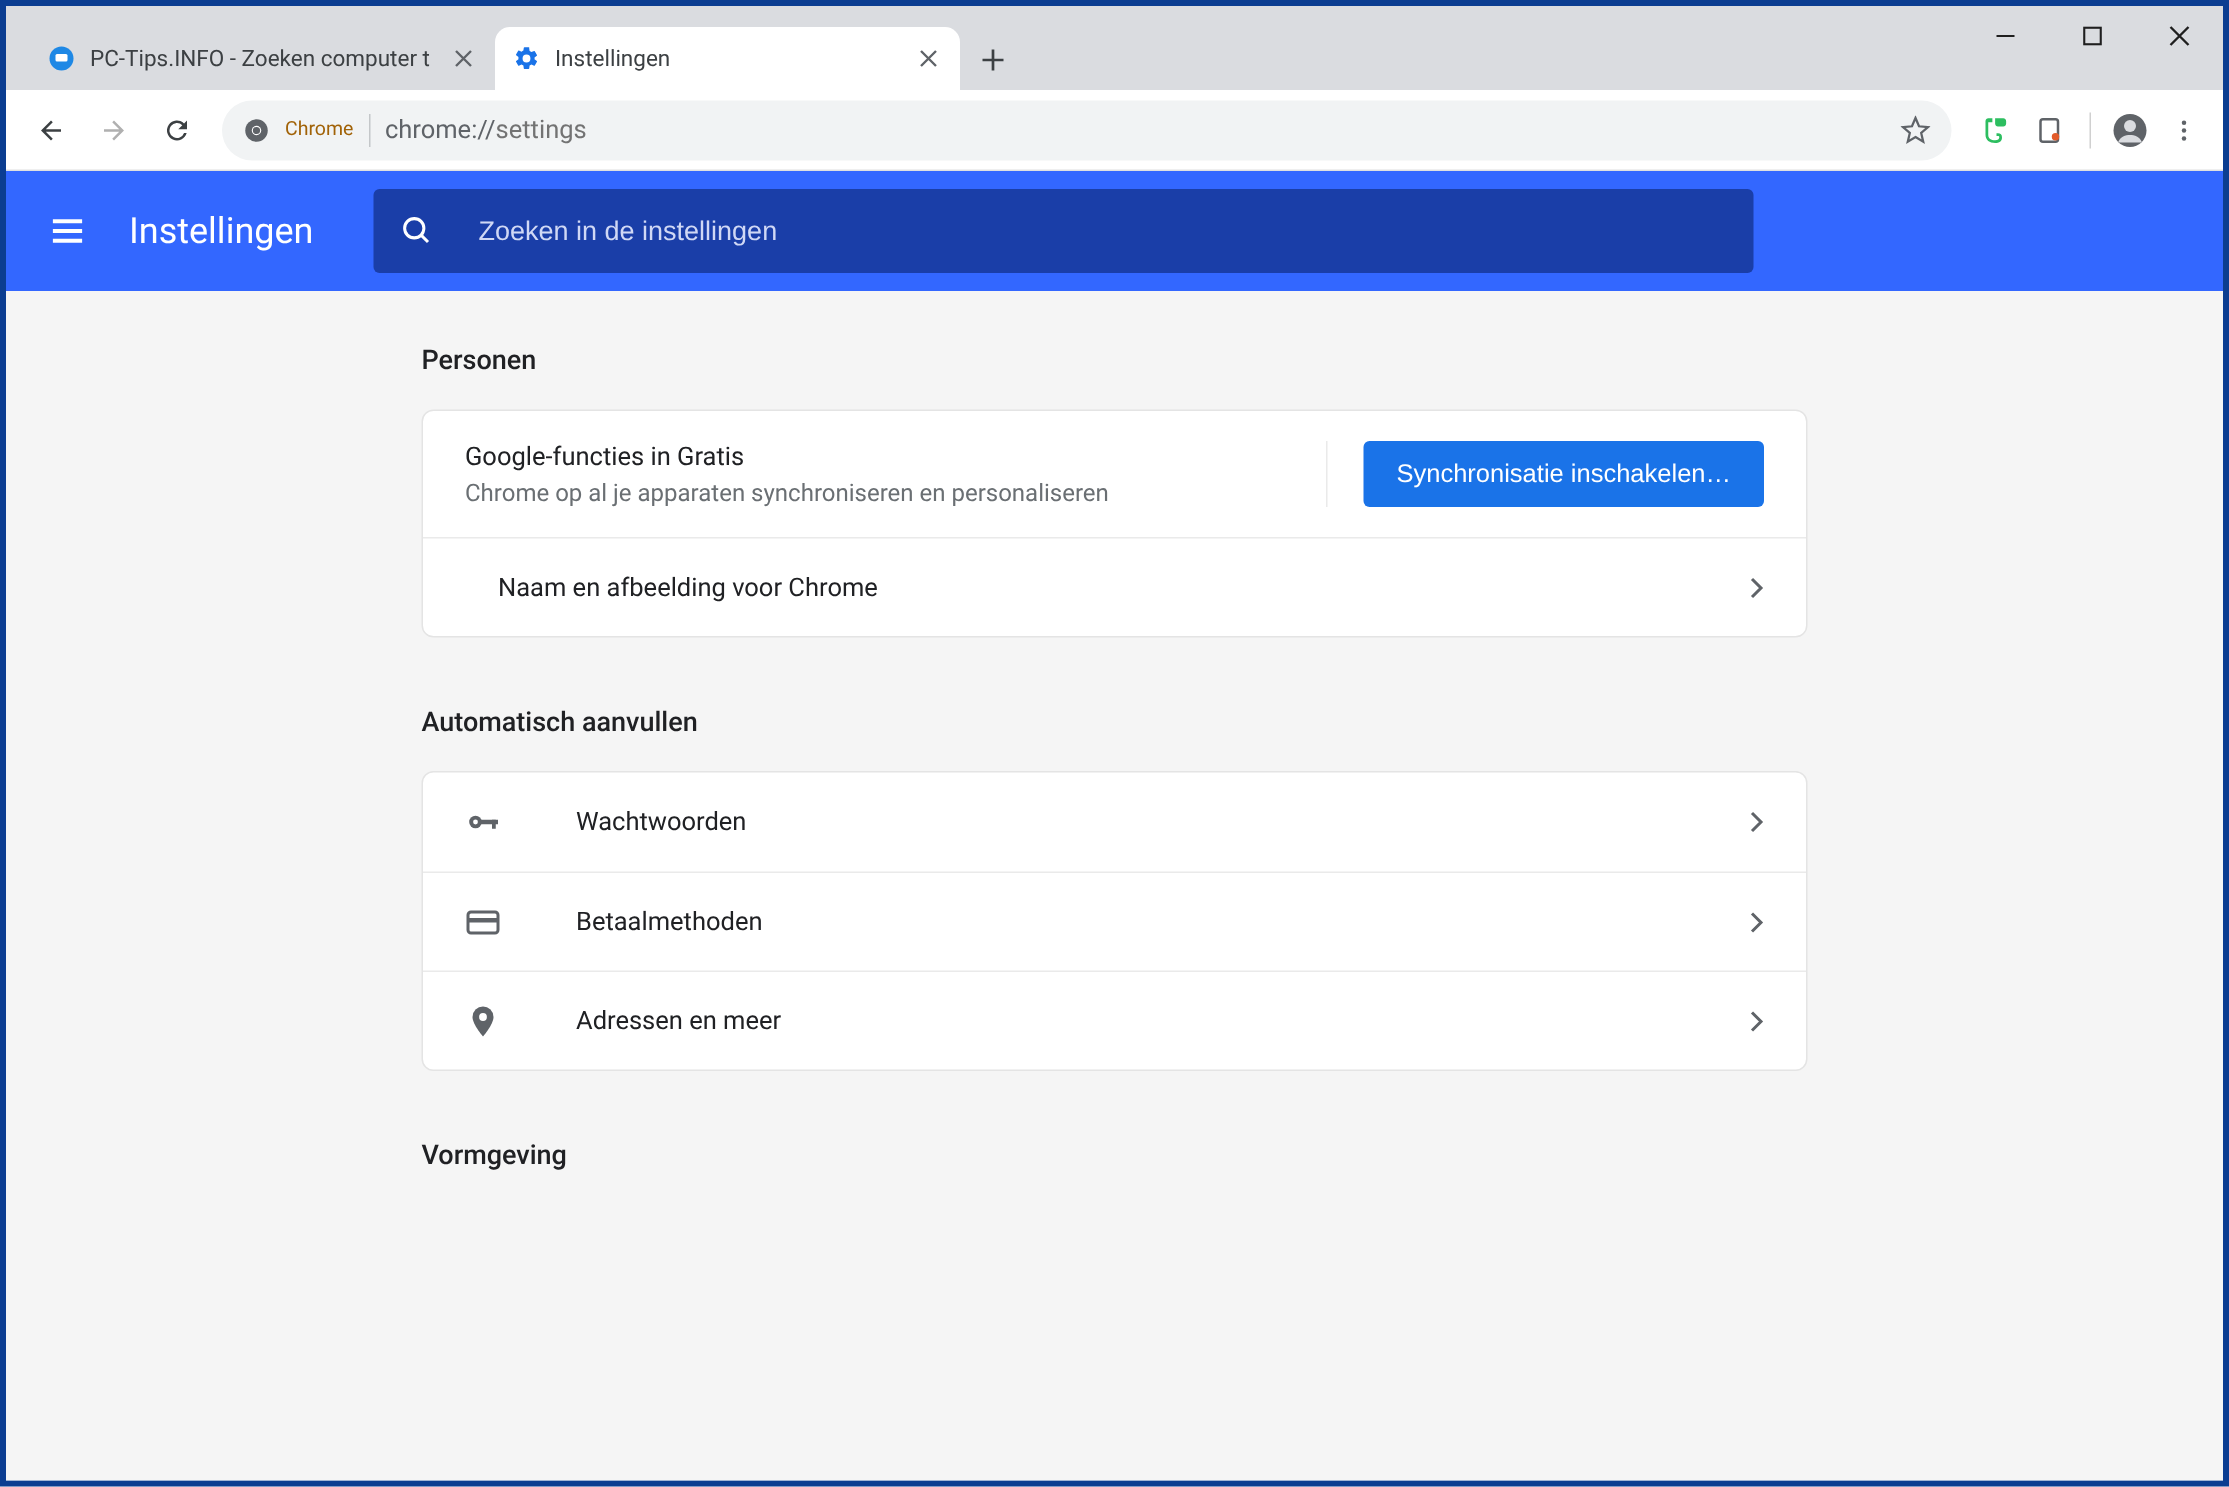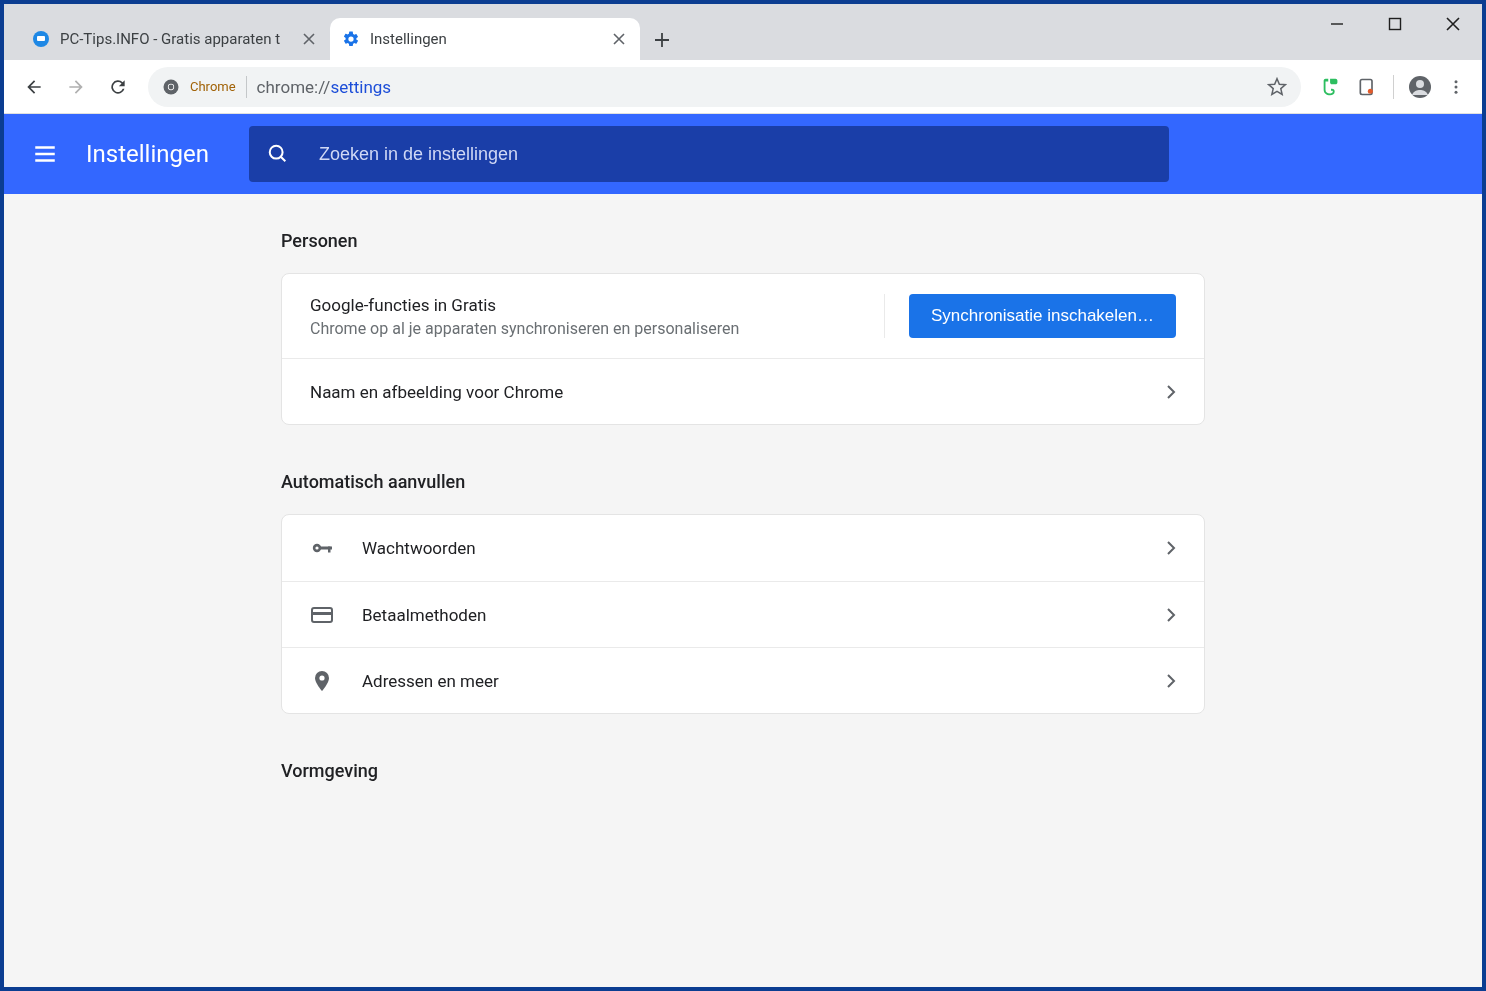--- a/index.html
+++ b/index.html
@@ -81,21 +81,21 @@
     display: flex;
     align-items: center;
     padding: 0 14px;
     margin: 0 8px;
     gap: 10px;
     color:#5f6368;
   }
   .omnibox .chrome-label { font-size:13px; color:#a16207; }
   .omnibox .sep { width:1px; height:22px; background:#c4c7c9; }
   .omnibox .url { font-size:17px; }
-  .omnibox .url .dark { color:#1d4ed8; }
+  .omnibox .url .dark { color:#737373; }
   .omnibox .star { margin-left:auto; color:#5f6368; cursor:pointer; }
   .ext-icons { display:flex; align-items:center; gap:4px; margin-left:4px; }
   .ext-icons .icon {
     width: 32px; height:32px; display:flex; align-items:center; justify-content:center;
     cursor:pointer;
   }
   .vsep { width:1px; height:24px; background:#d0d0d0; margin:0 6px; }
   
   .settings-header {
     height: 80px;
@@ -150,21 +150,21 @@
     padding: 20px 28px;
     border-top:1px solid #eaeaea;
     cursor:pointer;
     position:relative;
     min-height:66px;
   }
   .row:first-child { border-top:none; }
   .row .row-icon {
     width: 52px; display:flex; align-items:center; color:#5f6368;
   }
-  .row .row-text { flex:1; }
+  .row .row-text { flex:1;margin-left:22px; }
   .row .row-title { font-size:17px; color:#202124; }
   .row .chev { color:#5f6368; }
   .sync-row {
     display:flex; align-items:center; padding:20px 28px; gap:24px;
   }
   .sync-row .text { flex:1; }
   .sync-row .text .t1 { font-size:17px; color:#202124; margin-bottom:4px; }
   .sync-row .text .t2 { font-size:16px; color:#6a6f73; }
   .sync-row .vdiv { width:1px; height:44px; background:#eaeaea; }
   .sync-btn {
@@ -182,21 +182,21 @@
 <body>
 
 <div class="tabstrip">
   <div class="tab inactive">
     <span class="favicon">
       <svg width="18" height="18" viewBox="0 0 18 18">
           <circle cx="9" cy="9" r="8" fill="#1e88e5"></circle>
           <rect x="5" y="6" width="8" height="5" rx="1" fill="#fff"></rect>
         </svg>
     </span>
-    <span class="title">PC-Tips.INFO - Gratis apparaten t</span>
+    <span class="title">PC-Tips.INFO - Zoeken computer t</span>
     <span class="close">
       <svg width="12" height="12" viewBox="0 0 12 12">
           <path d="M1 1 L11 11 M11 1 L1 11" stroke="#5f6368" stroke-width="1.6"></path>
         </svg>
     </span>
   </div>
   <div class="tab active">
     <span class="favicon">
       <svg width="18" height="18" viewBox="0 0 24 24">
           <path fill="#1a73e8" d="M19.14 12.94a7.14 7.14 0 0 0 .05-.94 7.14 7.14 0 0 0-.05-.94l2.03-1.58a.5.5 0 0 0 .12-.64l-1.92-3.32a.5.5 0 0 0-.6-.22l-2.39.96a7.03 7.03 0 0 0-1.62-.94l-.36-2.54A.5.5 0 0 0 13.9 2h-3.8a.5.5 0 0 0-.5.42l-.36 2.54c-.58.24-1.12.55-1.62.94l-2.39-.96a.5.5 0 0 0-.6.22L2.71 8.48a.5.5 0 0 0 .12.64l2.03 1.58c-.03.31-.05.63-.05.94s.02.63.05.94l-2.03 1.58a.5.5 0 0 0-.12.64l1.92 3.32c.13.22.39.31.6.22l2.39-.96c.5.39 1.04.7 1.62.94l.36 2.54c.04.24.25.42.5.42h3.8c.25 0 .46-.18.5-.42l.36-2.54c.58-.24 1.12-.55 1.62-.94l2.39.96c.21.09.47 0 .6-.22l1.92-3.32a.5.5 0 0 0-.12-.64l-2.03-1.58zM12 15.5A3.5 3.5 0 1 1 12 8.5a3.5 3.5 0 0 1 0 7z"></path>

